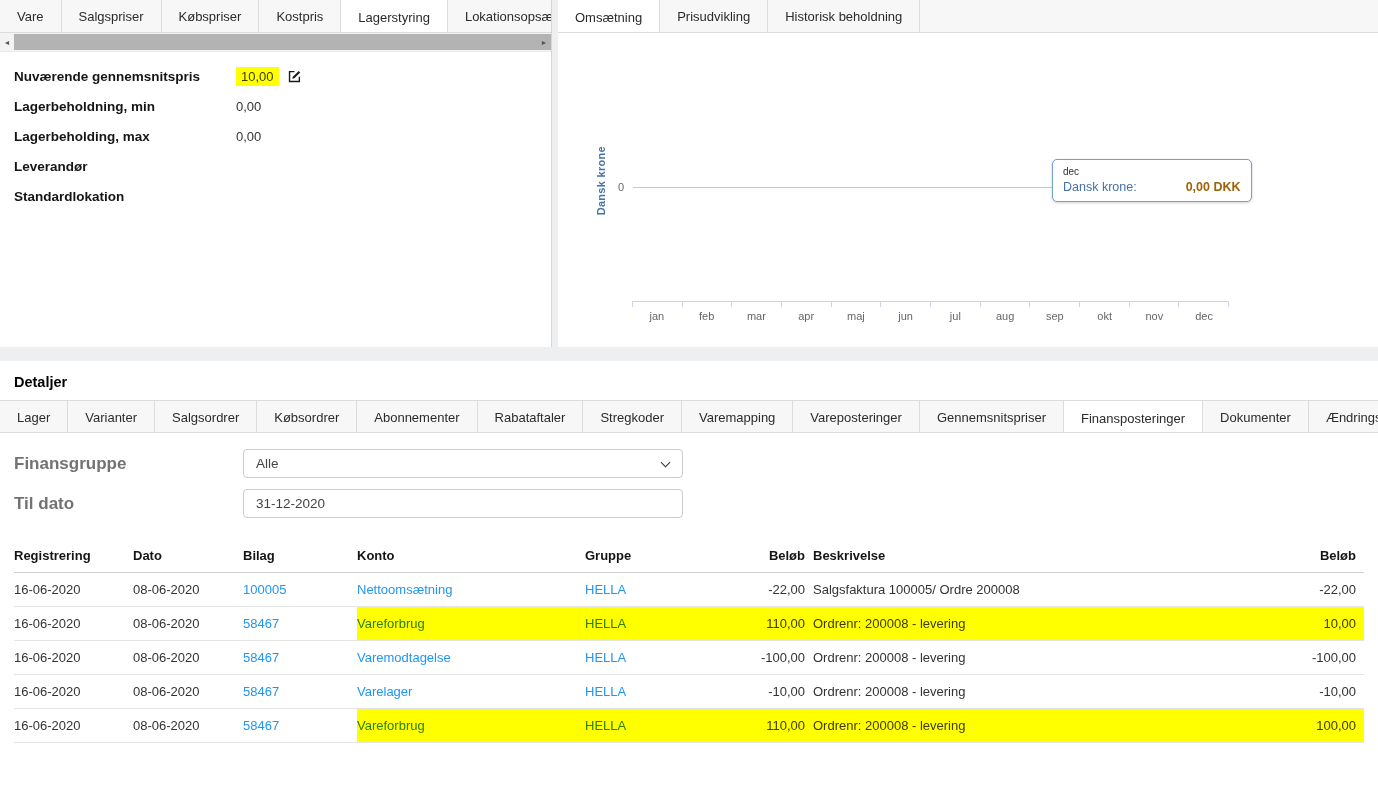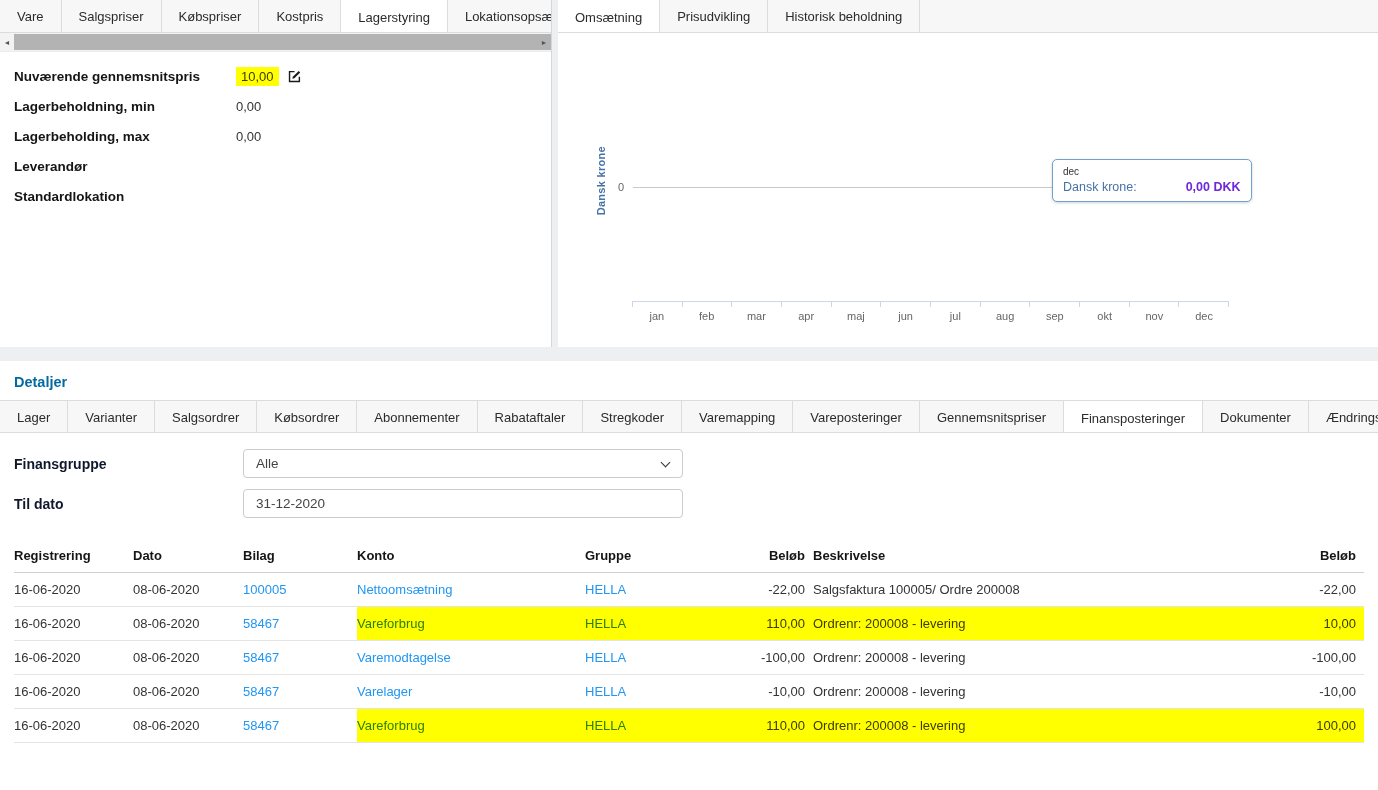--- a/index.html
+++ b/index.html
@@ -49,29 +49,29 @@
   .x-axis { position:absolute; left:74px; width:597px; top:268px; border-top:1px solid #ccd6eb; display:flex; }
   .x-axis .xtick { flex:1; border-left:1px solid #ccd6eb; height:5px; }
   .x-axis .xtick:last-child { border-right:1px solid #ccd6eb; }
   .x-labels { position:absolute; left:74px; width:597px; top:277px; display:flex; }
   .x-labels .xlab { flex:1; text-align:center; font-size:11px; color:#666; }
   .chart-tooltip { position:absolute; left:494px; top:126px; background:#fff; border:1px solid #74a0d0; border-radius:5px;
                    padding:6px 10px 7px; box-shadow:0 1px 3px rgba(0,0,0,0.18); z-index:5; white-space:nowrap; }
   .chart-tooltip .cat { font-size:10px; color:#333; margin-bottom:3px; }
   .chart-tooltip .line2 { font-size:12.5px; }
   .chart-tooltip .series-name { color:#4572a7; }
-  .chart-tooltip .val { font-weight:bold; color:#6d28d9; margin-left:4px;padding-left:45px; }
+  .chart-tooltip .val { font-weight:bold; color:#a16207; margin-left:4px;padding-left:45px; }
 
   
   .detail-section { margin-top:14px; background:#fff; min-height:429px; }
-  .detail-title { font-weight:bold; font-size:14.5px; color:#0369a1; padding:13px 14px 10px; }
+  .detail-title { font-weight:bold; font-size:14.5px; color:#000000; padding:13px 14px 10px; }
 
   .filters { padding:16px 14px 4px; }
   .filter-row { display:flex; align-items:center; margin-bottom:11px; }
-  .filter-label { width:229px; font-weight:bold; font-size:14px; color:#0f172a; }
+  .filter-label { width:229px; font-weight:bold; font-size:17px; color:#737373; }
   .control { width:440px; height:29px; border:1px solid #ccc; border-radius:4px; background:#fff;
              display:flex; align-items:center; padding:0 26px 0 12px; font-size:13.5px; color:#444; position:relative; }
   input.control { display:block; padding:0 12px; font-family:"Liberation Sans", sans-serif; }
   .chev { position:absolute; right:13px; top:9px; width:7px; height:7px;
           border-right:1.5px solid #333; border-bottom:1.5px solid #333; transform:rotate(45deg); }
 
   
   table.fin-table { width:1350px; margin:6px 14px 0; border-collapse:collapse; table-layout:fixed; font-size:13px; }
   .fin-table th { text-align:left; font-weight:bold; color:#151515; padding:9px 8px 9px 0; border-bottom:1px solid #cfcfcf; font-size:13px; }
   .fin-table td { padding:9px 8px 9px 0; border-bottom:1px solid #e4e4e4; color:#333; overflow:hidden; white-space:nowrap; }

